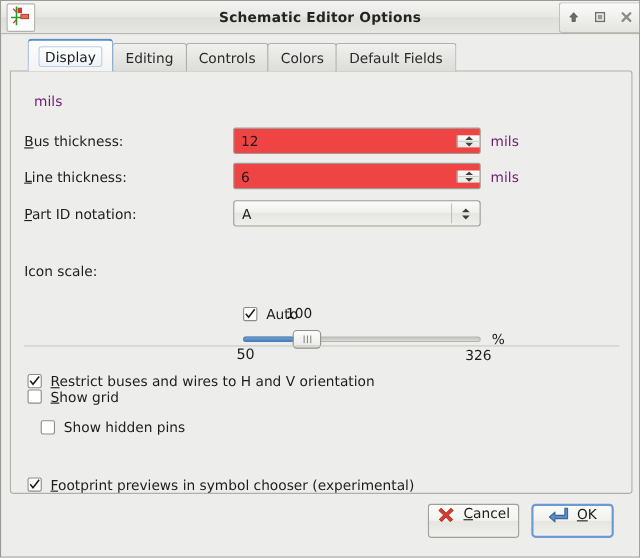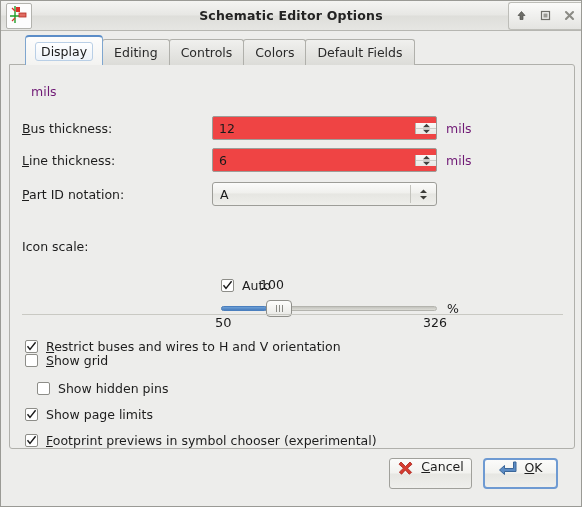--- a/index.html
+++ b/index.html
@@ -294,30 +294,20 @@
       </div>
     </div>
 
     <div class="row" style="left:15px;top:316px;padding-left:12px;">
       <div class="cb">
         <span class="box"></span>
         <span class="cb-lbl">Show hidden pins</span>
       </div>
     </div>
 
-    <div class="row" style="left:15px;top:342px;">
-      <div class="cb">
-        <span class="box">
-          <svg width="11" height="11" viewBox="0 0 11 11">
-            <path d="M1.5 5.2 L4 8.4 L9.6 1.2" fill="none" stroke="#1a1a1a" stroke-width="1.4"></path>
-          </svg>
-        </span>
-        <span class="cb-lbl">Show page limits</span>
-      </div>
-    </div>
 
     <div class="row" style="left:15px;top:368px;">
       <div class="cb">
         <span class="box">
           <svg width="11" height="11" viewBox="0 0 11 11">
             <path d="M1.5 5.2 L4 8.4 L9.6 1.2" fill="none" stroke="#1a1a1a" stroke-width="1.4"></path>
           </svg>
         </span>
         <span class="cb-lbl"><span class="u">F</span><span>ootprint previews in symbol chooser (experimental)</span></span>
       </div>

